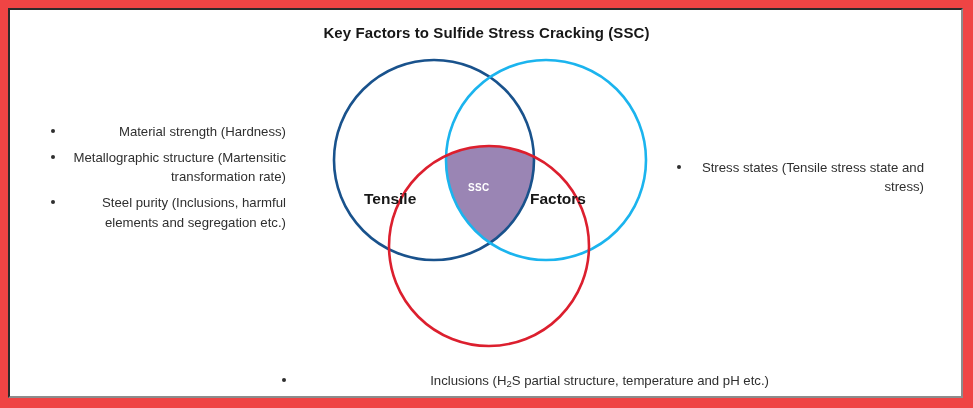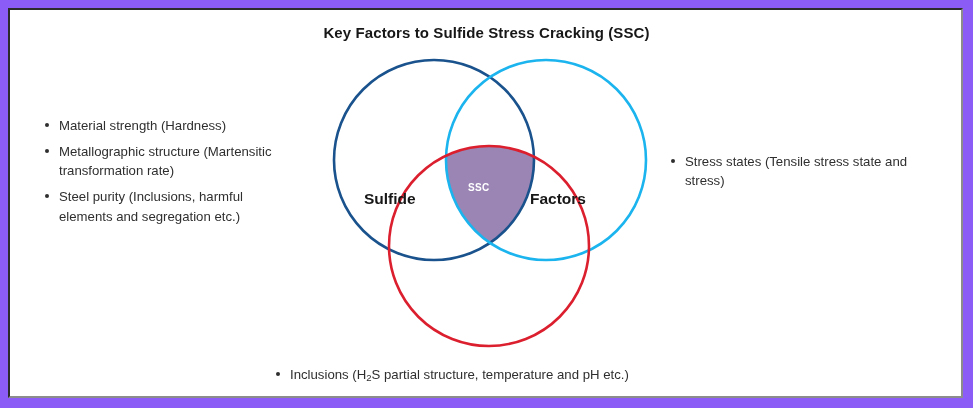--- a/index.html
+++ b/index.html
@@ -7,21 +7,21 @@
     padding: 0;
     background: #ffffff;
   }
   body {
     font-family: "Liberation Sans", sans-serif;
   }
   #figure {
     position: relative;
     width: 973px;
     height: 408px;
-    background: #8b5cf6;
+    background: #ef4444;
     overflow: hidden;
   }
   .frame {
     position: absolute;
     left: 8px;
     top: 8px;
     width: 955px;
     height: 390px;
     border-top: 2px solid #2b2b2b;
     border-left: 2px solid #2b2b2b;
@@ -69,25 +69,26 @@
     font-size: 10px;
     font-weight: bold;
     color: #ffffff;
     white-space: nowrap;
     letter-spacing: 0.3px;
   }
 
   
   ul.bullets {
     list-style: none;
-    margin: 10px;
+    margin: 16px;
     padding: 0;
     font-size: 13.2px;
     color: #2f2f2f;
     line-height: 1.45;
+    text-align: right;
   }
   ul.bullets li {
     position: relative;
     padding-left: 15px;
     margin-bottom: 7px;
   }
   ul.bullets li::before {
     content: "";
     position: absolute;
     left: 1px;
@@ -142,21 +143,21 @@
         <g clip-path="url(#clipStress)">
           <circle cx="169" cy="198" r="100" fill="#9A85B4"></circle>
         </g>
       </g>
 
       <circle cx="114" cy="112" r="100" fill="none" stroke="#19528C" stroke-width="2.6"></circle>
       <circle cx="226" cy="112" r="100" fill="none" stroke="#1BB4EE" stroke-width="2.6"></circle>
       <circle cx="169" cy="198" r="100" fill="none" stroke="#DC1F2E" stroke-width="2.6"></circle>
     </svg>
 
-    <div class="venn-label material">Sulfide</div>
+    <div class="venn-label material">Tensile</div>
     <div class="venn-label stress">Factors</div>
     <div class="ssc-label">SSC</div>
   </div>
 
   <div class="list-left">
     <ul class="bullets">
       <li>Material strength (Hardness)</li>
       <li>Metallographic structure (Martensitic transformation rate)</li>
       <li>Steel purity (Inclusions, harmful elements and segregation etc.)</li>
     </ul>

